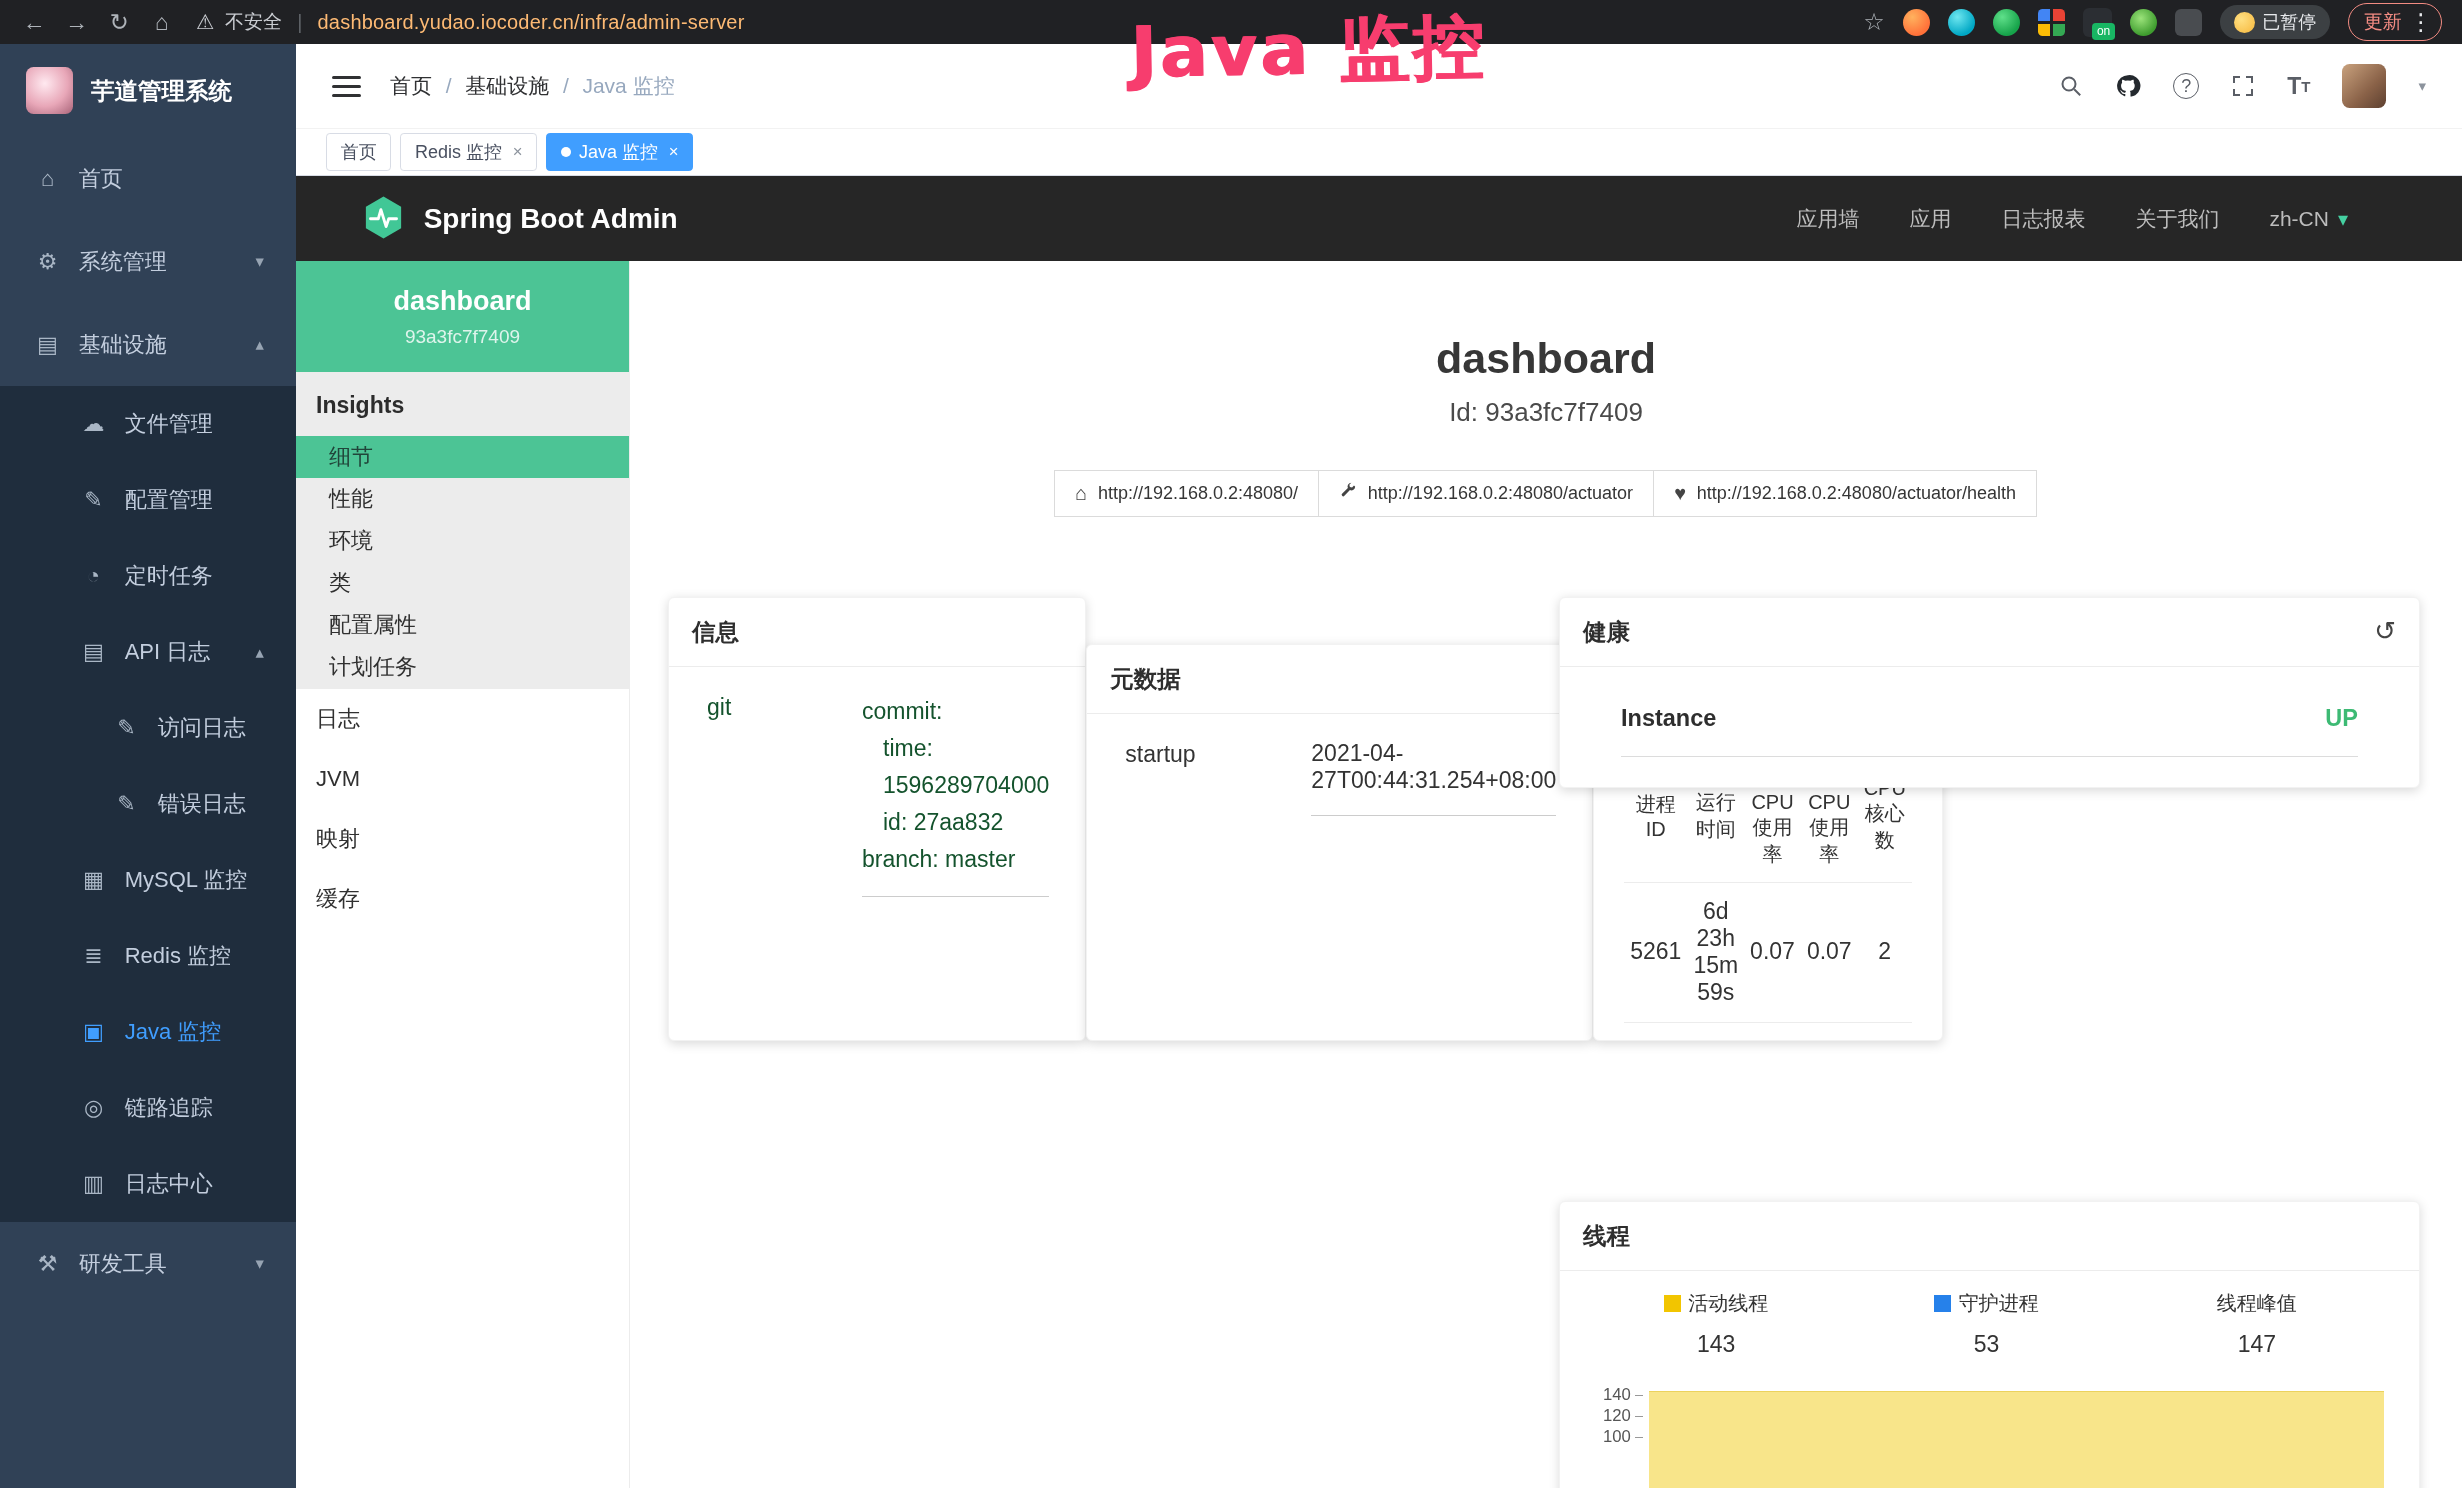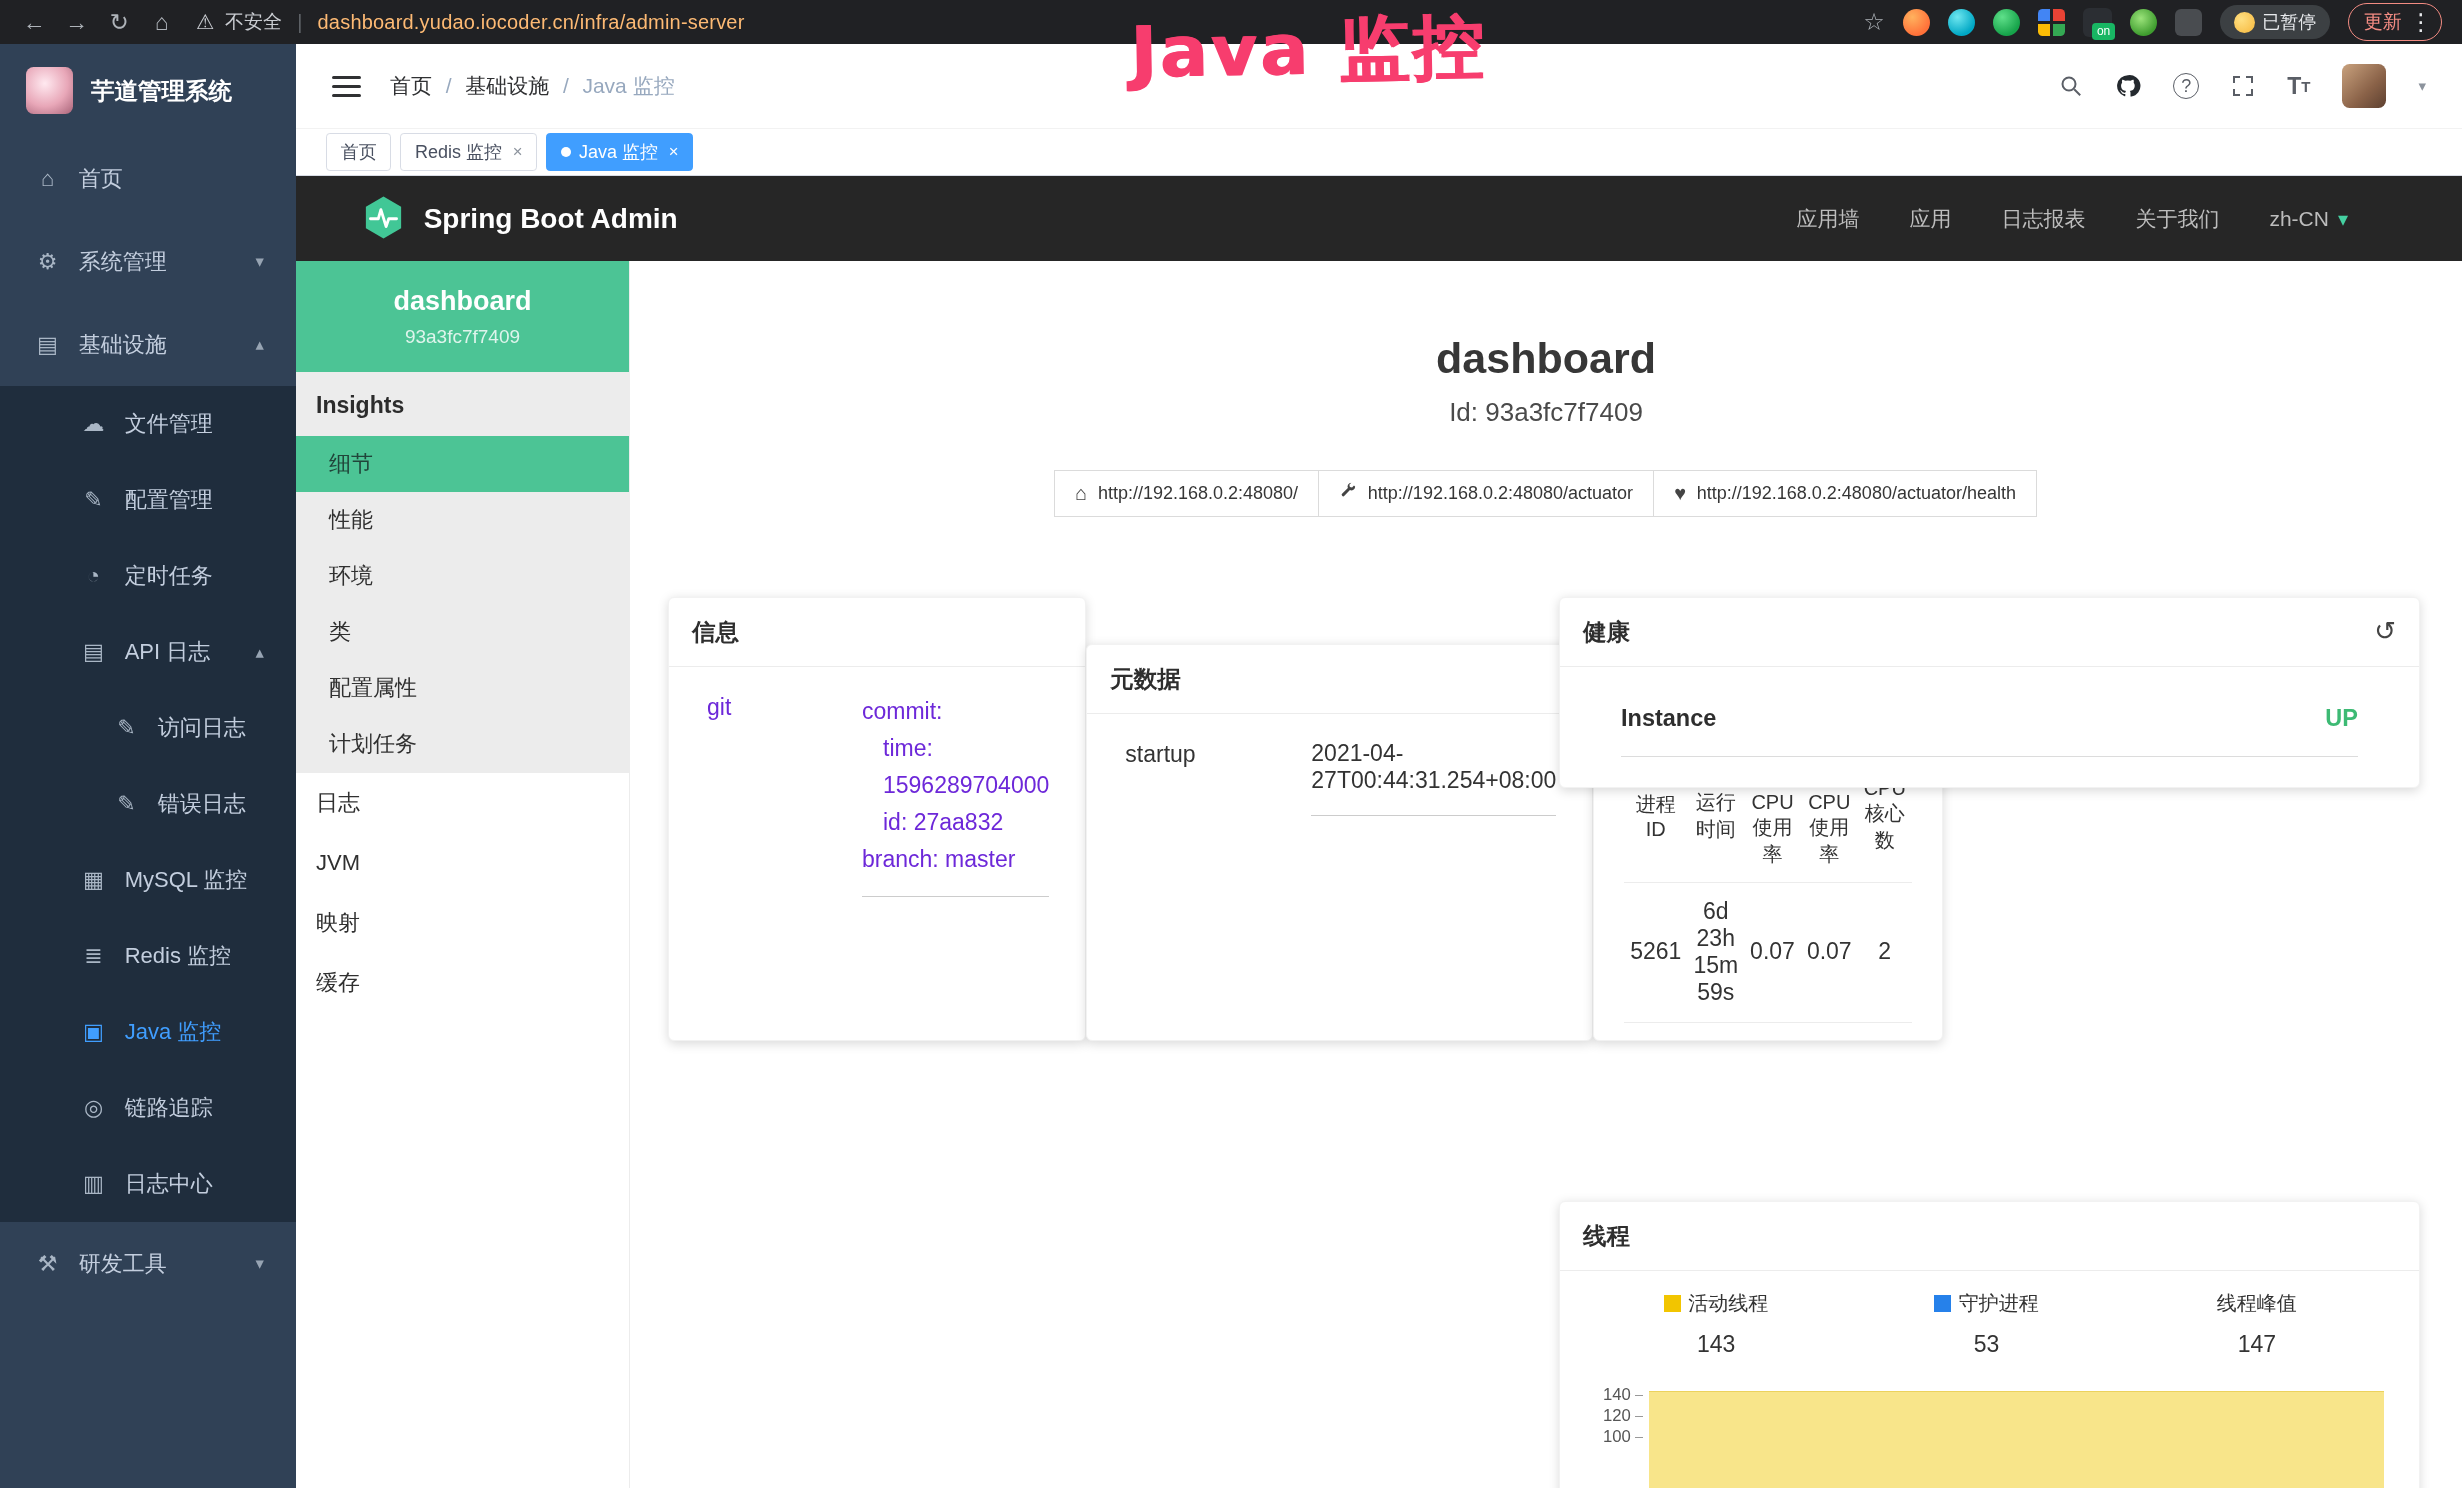--- a/index.html
+++ b/index.html
@@ -98,21 +98,21 @@
 .langcaret{color:#45d0a1;font-size:20px}
 
 .sbabody{flex:1;display:flex;min-height:0;background:#fff}
 .sbaside{width:334px;flex:0 0 auto;border-right:0.8px solid #ececec;background:#fff}
 .shead{height:111px;background:#4cc495;color:#fff;display:flex;flex-direction:column;
   align-items:center;justify-content:center;gap:9px;cursor:pointer}
 .shead .n{font-size:27px;font-weight:bold}
 .shead .i{font-size:19px;color:rgba(255,255,255,.82)}
 .insights{background:#ececec;padding-bottom:1.5px}
 .ilabel{font-size:23px;font-weight:bold;color:#2c2c2c;padding:20px 0 16.7px 20px}
-.sitem{height:56px;display:flex;align-items:center;font-size:22px;color:#303030;
+.sitem{height:42px;display:flex;align-items:center;font-size:22px;color:#303030;
   padding-left:33px;cursor:pointer}
 .sitem.top{padding-left:20px;height:60px}
 .sitem.active{background:#4cc495;color:#21453a}
 
 .sbamain{flex:1;position:relative;padding-top:73px;overflow:hidden}
 .mtitle{text-align:center;font-size:43px;font-weight:bold;color:#373737}
 .msub{text-align:center;font-size:26px;color:#4a4a4a;margin-top:13.7px}
 .linksrow{display:flex;justify-content:center;margin-top:42px}
 .link{display:flex;align-items:center;gap:10.6px;border:0.8px solid #dbdbdb;background:#fff;
   padding:0 20px;height:47px;font-size:18px;color:#363636;margin-left:-0.8px;cursor:pointer}
@@ -121,21 +121,21 @@
 .cards{display:flex;align-items:flex-start;padding:0 42px 0 38px;margin-top:80px;gap:33px}
 .colL{width:858px;flex:0 0 auto;display:flex;flex-direction:row}
 .colR{flex:1;display:flex;flex-direction:column;min-width:0}
 .card{background:#fff;border-radius:6px;border:0.8px solid #f2f2f2;
   box-shadow:0 2.3px 10.6px rgba(0,0,0,.15)}
 .ch{display:flex;align-items:center;justify-content:space-between;padding:18px 23px;
   border-bottom:0.8px solid #ececec;font-size:23.5px;font-weight:bold;color:#2e2e2e}
 .hist{font-size:26px;font-weight:normal;color:#444;cursor:pointer}
 
 .cbi{padding:26px 36px 30px 38px}
-.inforow{display:flex;font-size:23px;color:#6d28d9}
+.inforow{display:flex;font-size:23px;color:#14532d}
 .inforow .lab{width:155px;padding-top:1.5px}
 .vals{flex:1;line-height:37px;border-bottom:0.8px solid #ccc;padding-bottom:18px}
 .vals .ind{padding-left:21px}
 
 .cbh{padding:18px 61px 30px}
 .hrow{display:flex;justify-content:space-between;align-items:center;font-size:23.5px;
   padding:20px 0 24px;border-bottom:0.8px solid #dcdcdc}
 .hrow .n{font-weight:bold;color:#2e2e2e}
 .hrow .up{font-weight:bold;color:#3dba74}
 

